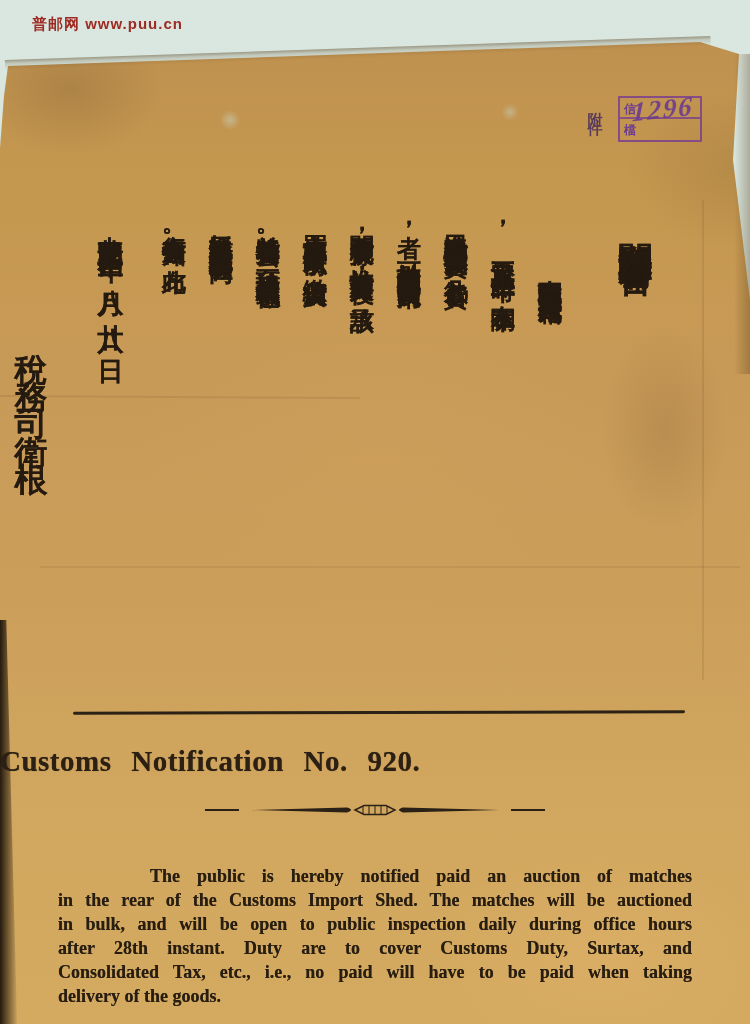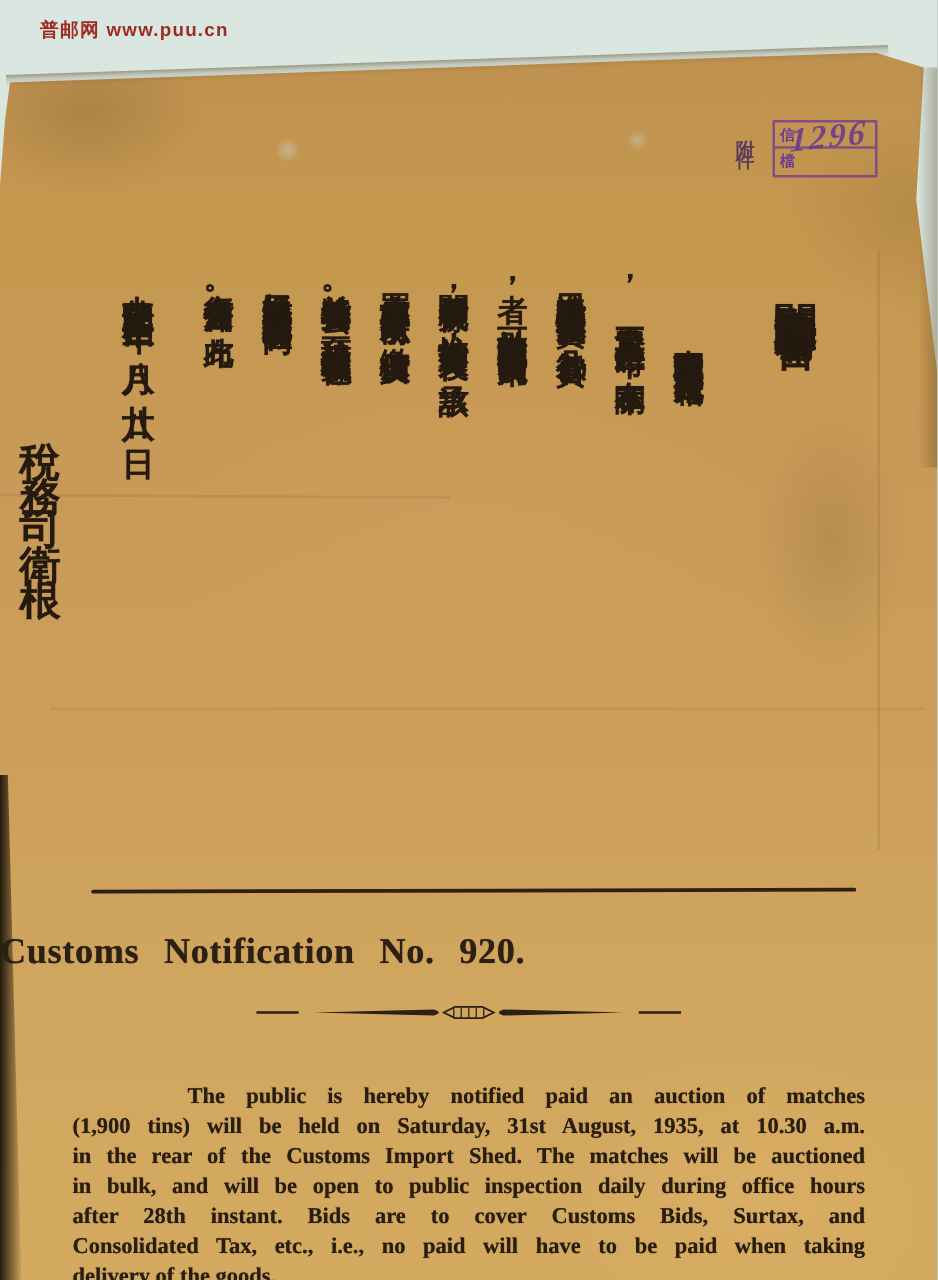--- a/index.html
+++ b/index.html
@@ -167,21 +167,20 @@
         <line x1="176" y1="2.8" x2="176" y2="11.2" stroke-width="1"></line>
         <line x1="182" y1="3.5" x2="182" y2="10.5" stroke-width="1"></line>
         <path d="M294 7 L198 4.6 Q190 7 198 9.4 Z" stroke="none"></path>
         <line x1="306" y1="7" x2="340" y2="7" stroke-width="2"></line>
       </g>
     </svg>
   </div>
 
   <div class="en-paragraph">
     <div class="en-line first">The public is hereby notified paid an auction of matches</div>
-    <div class="en-line">(1,900 tins) will be held on Saturday, 31st August, 1935, at 10.30 a.m.</div>
     <div class="en-line">in the rear of the Customs Import Shed.  The matches will be auctioned</div>
     <div class="en-line">in bulk, and will be open to public inspection daily during office hours</div>
-    <div class="en-line">after 28th instant.  Bids are to cover Customs Bids, Surtax, and</div>
+    <div class="en-line">after 28th instant.  Duty are to cover Customs Duty, Surtax, and</div>
     <div class="en-line">Consolidated Tax, etc., i.e., no paid will have to be paid when taking</div>
     <div class="en-line last">delivery of the goods.</div>
   </div>
 
 </div>
 
 </body></html>

